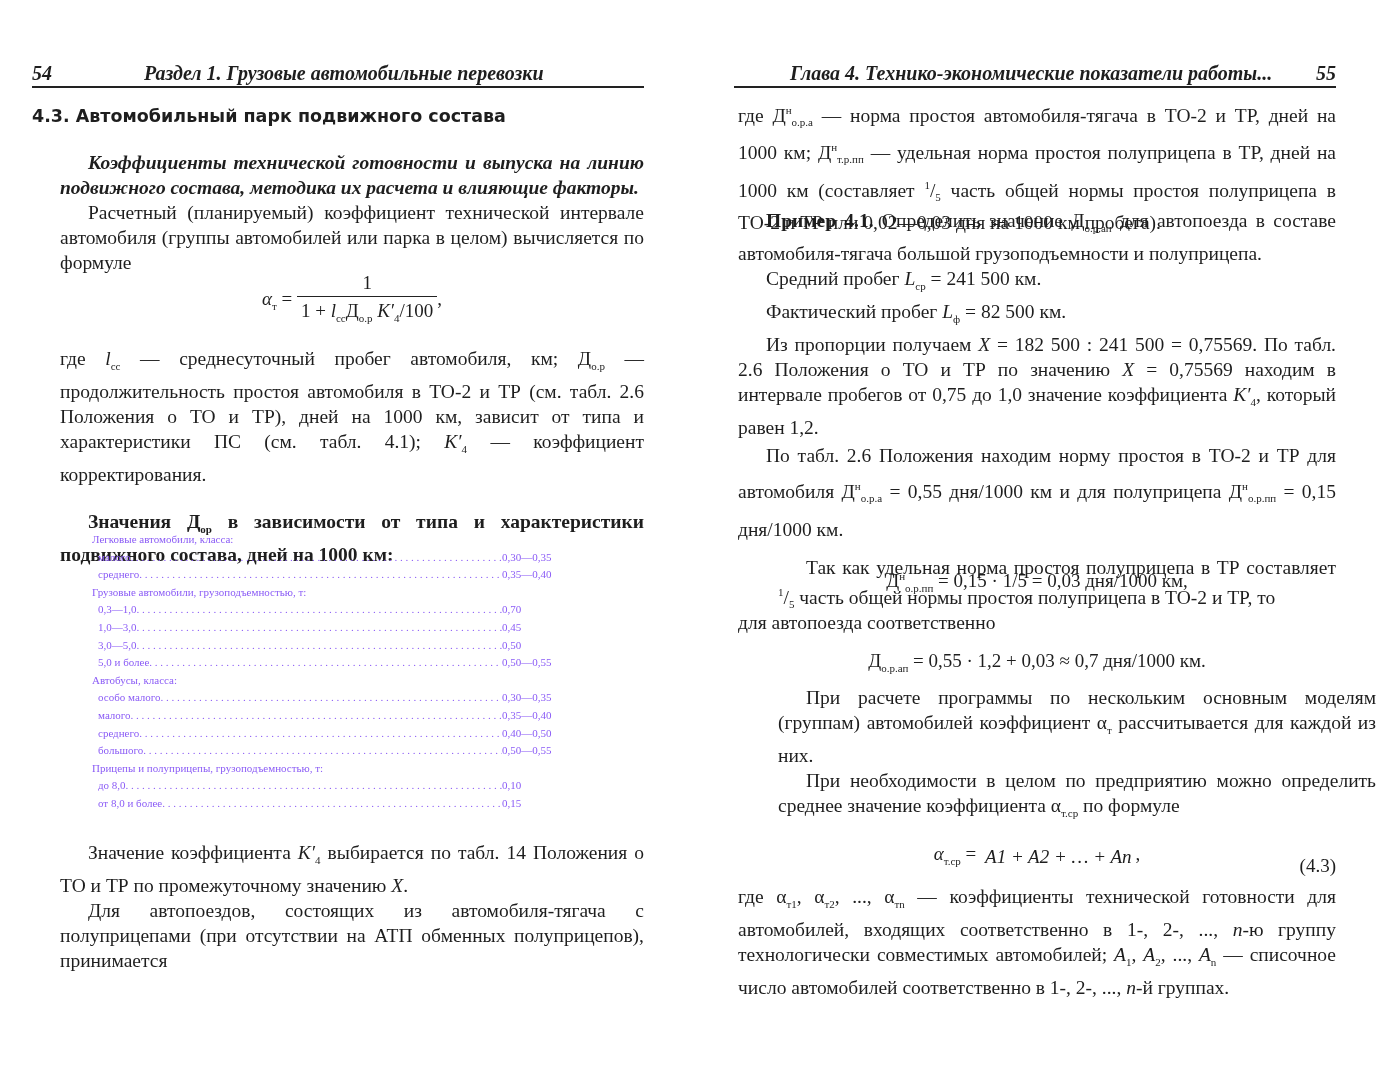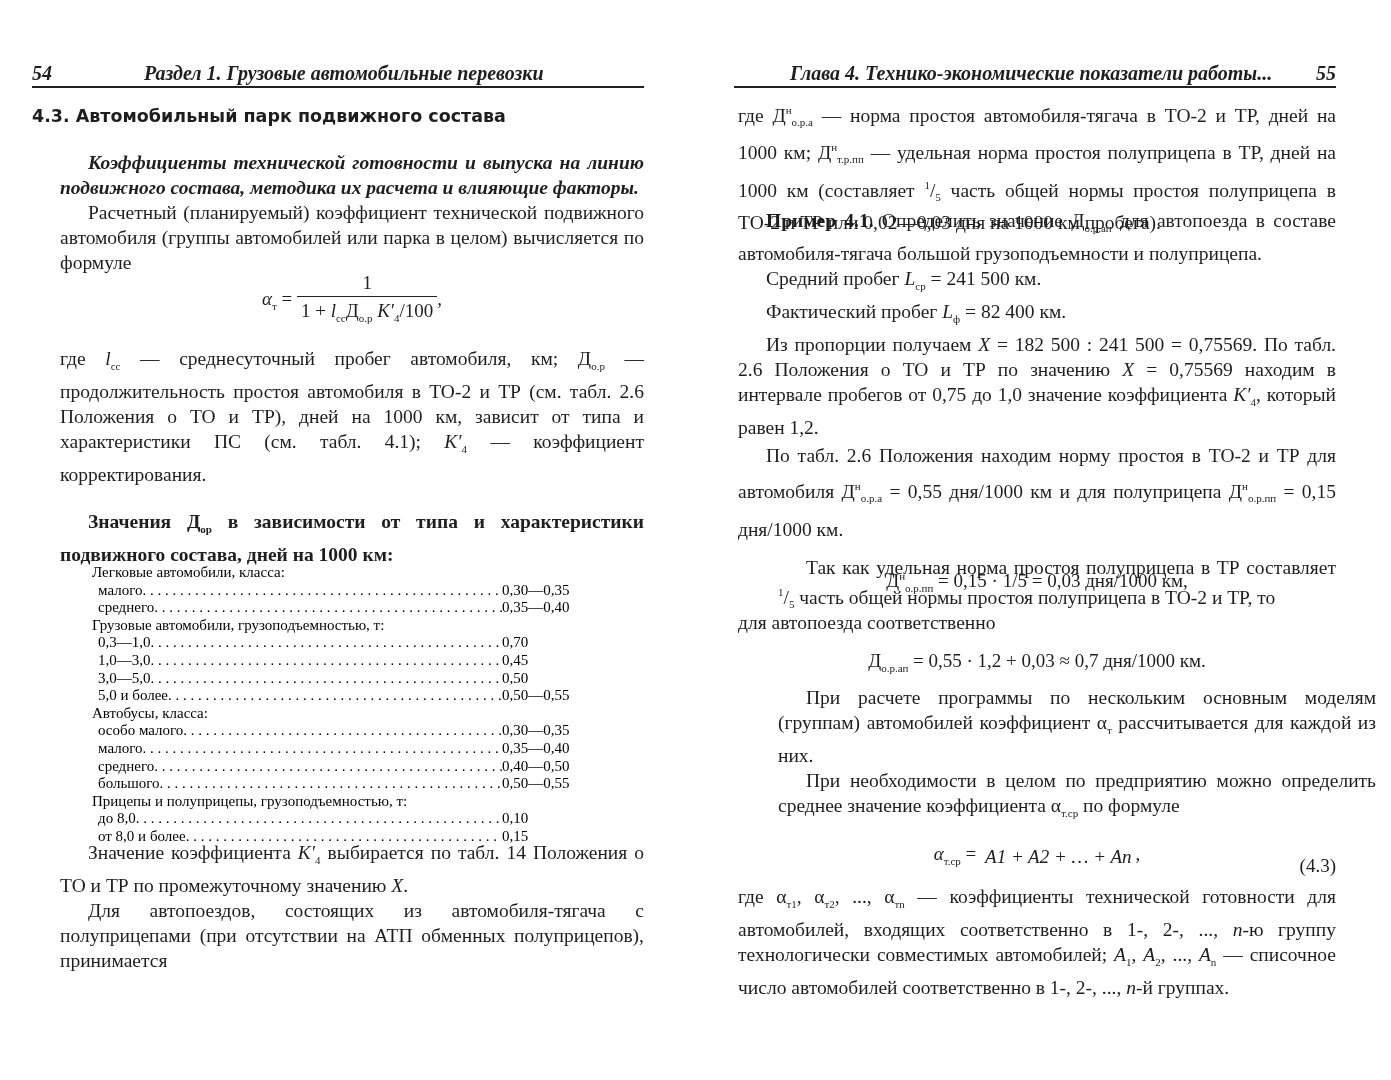--- a/index.html
+++ b/index.html
@@ -22,21 +22,21 @@
   .sec-title{font-family:"DejaVu Sans","Liberation Sans",sans-serif;font-weight:bold;font-size:17.5px;
        position:absolute;left:32px;top:106px;}
   .bi{font-weight:bold;font-style:italic;}
   .b{font-weight:bold;}
   .formula{text-align:center;font-size:19px;}
   .frac{display:inline-block;vertical-align:middle;text-align:center;}
   .frac .num{display:block;border-bottom:1px solid #222;padding:0 4px 1px;}
   .frac .den{display:block;padding:1px 4px 0;}
   sub,sup{font-size:11px;}
   .it{font-style:italic;}
-  .list{position:absolute;left:92px;width:484px;font-size:15px;line-height:17.6px;color:#000000;margin-top:33px;}
+  .list{position:absolute;left:92px;width:484px;font-size:11px;line-height:17.6px;color:#8b5cf6;}
   .list .grp{white-space:nowrap;}
   .list .row{display:flex;padding-left:6px;}
   .list .row .lbl{white-space:nowrap;}
   .list .row .dots{flex:1;overflow:hidden;white-space:nowrap;letter-spacing:3.2px;}
   .list .row .dots::after{content:". . . . . . . . . . . . . . . . . . . . . . . . . . . . . . . . . . . . . . . . . . . . . . . . . . . . . . . . . . . . . . . . . . . . .";letter-spacing:0;}
   .list .row .val{white-space:nowrap;min-width:74px;text-align:left;}
   .eqnum{position:absolute;right:0;}
 </style>
 </head>
 <body>
@@ -44,21 +44,21 @@
 <div class="page" id="page-left">
   <div class="running-head">
     <span class="folio" style="left:0;">54</span>
     <span class="rh-title" style="left:112px;">Раздел 1. Грузовые автомобильные перевозки</span>
   </div>
 
   <div class="sec-title">4.3. Автомобильный парк подвижного состава</div>
 
   <div class="col" style="top:150px;">
     <p class="ind bi">Коэффициенты технической готовности и выпуска на линию подвижного состава, методика их расчета и влияющие факторы.</p>
-    <p class="ind">Расчетный (планируемый) коэффициент технической подвижного автомобиля (группы автомобилей или парка в целом) вычисляется по формуле</p>
+    <p class="ind">Расчетный (планируемый) коэффициент технической интервале автомобиля (группы автомобилей или парка в целом) вычисляется по формуле</p>
   </div>
 
   <div class="col formula" style="top:270px;">
     <span class="it">α</span><sub>т</sub>
     =
     <span class="frac">
       <span class="num">1</span>
       <span class="den"><span>1 + </span><span class="it">l</span><sub>сс</sub><span>Д</span><sub>о.р</sub> <span class="it">K′</span><sub>4</sub><span>/100</span></span>
     </span><span>,</span>
   </div>
@@ -148,21 +148,21 @@
     <span class="folio" style="right:0;">55</span>
   </div>
 
   <div class="col" style="top:98px;">
     <p><span>где Д</span><sup>н</sup><sub>о.р.а</sub><span> — норма простоя автомобиля-тягача в ТО-2 и ТР, дней на 1000 км; Д</span><sup>н</sup><sub>т.р.пп</sub><span> — удельная норма простоя полуприцепа в ТР, дней на 1000 км (составляет </span><sup>1</sup>/<sub>5</sub><span> часть общей нормы простоя полуприцепа в ТО-2 и ТР или 0,02—0,03 дня на 1000 км пробега).</span></p>
   </div>
 
   <div class="col" style="top:208px;">
     <p class="ind"><span class="b">Пример 4.1.</span><span> Определить значение Д</span><sub>о.р.ап</sub><span> для автопоезда в составе автомобиля-тягача большой грузоподъемности и полуприцепа.</span></p>
     <p class="ind"><span>Средний пробег </span><span class="it">L</span><sub>ср</sub><span> = 241 500 км.</span></p>
-    <p class="ind"><span>Фактический пробег </span><span class="it">L</span><sub>ф</sub><span> = 82 400 км.</span></p>
+    <p class="ind"><span>Фактический пробег </span><span class="it">L</span><sub>ф</sub><span> = 82 500 км.</span></p>
     <p class="ind"><span>Из пропорции получаем </span><span class="it">X</span><span> = 182 500 : 241 500 = 0,75569. По табл. 2.6 Положения о ТО и ТР по значению </span><span class="it">X</span><span> = 0,75569 находим в интервале пробегов от 0,75 до 1,0 значение коэффициента </span><span class="it">K′</span><sub>4</sub><span>, который равен 1,2.</span></p>
     <p class="ind" style="line-height:31px;"><span>По табл. 2.6 Положения находим норму простоя в ТО-2 и ТР для автомобиля Д</span><sup>н</sup><sub>о.р.а</sub><span> = 0,55 дня/1000 км и для полуприцепа Д</span><sup>н</sup><sub>о.р.пп</sub><span> = 0,15 дня/1000 км.</span></p>
     <p class="ind" style="margin-top:10px;margin-left:40px;"><span>Так как удельная норма простоя полуприцепа в ТР составляет </span><sup>1</sup>/<sub>5</sub><span> часть общей нормы простоя полуприцепа в ТО-2 и ТР, то</span></p>
   </div>
 
   <div class="col formula" style="top:564px;">
     <span>Д</span><sup>н</sup><sub>о.р.пп</sub><span> = 0,15 · 1/5 = 0,03 дня/1000 км,</span>
   </div>
 
   <div class="col" style="top:610px;">

